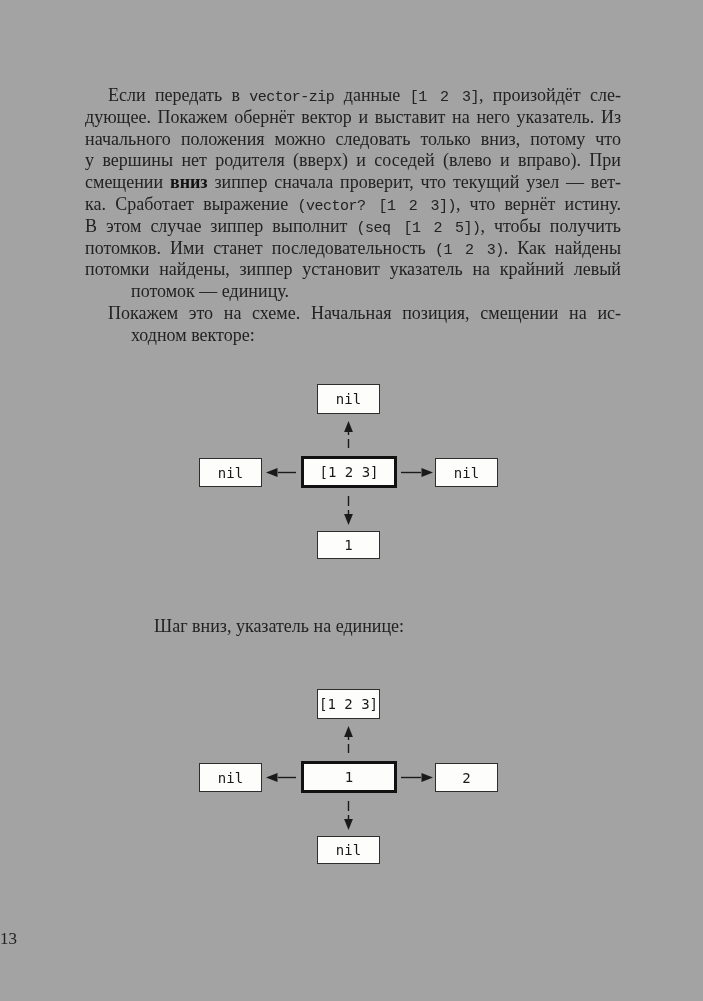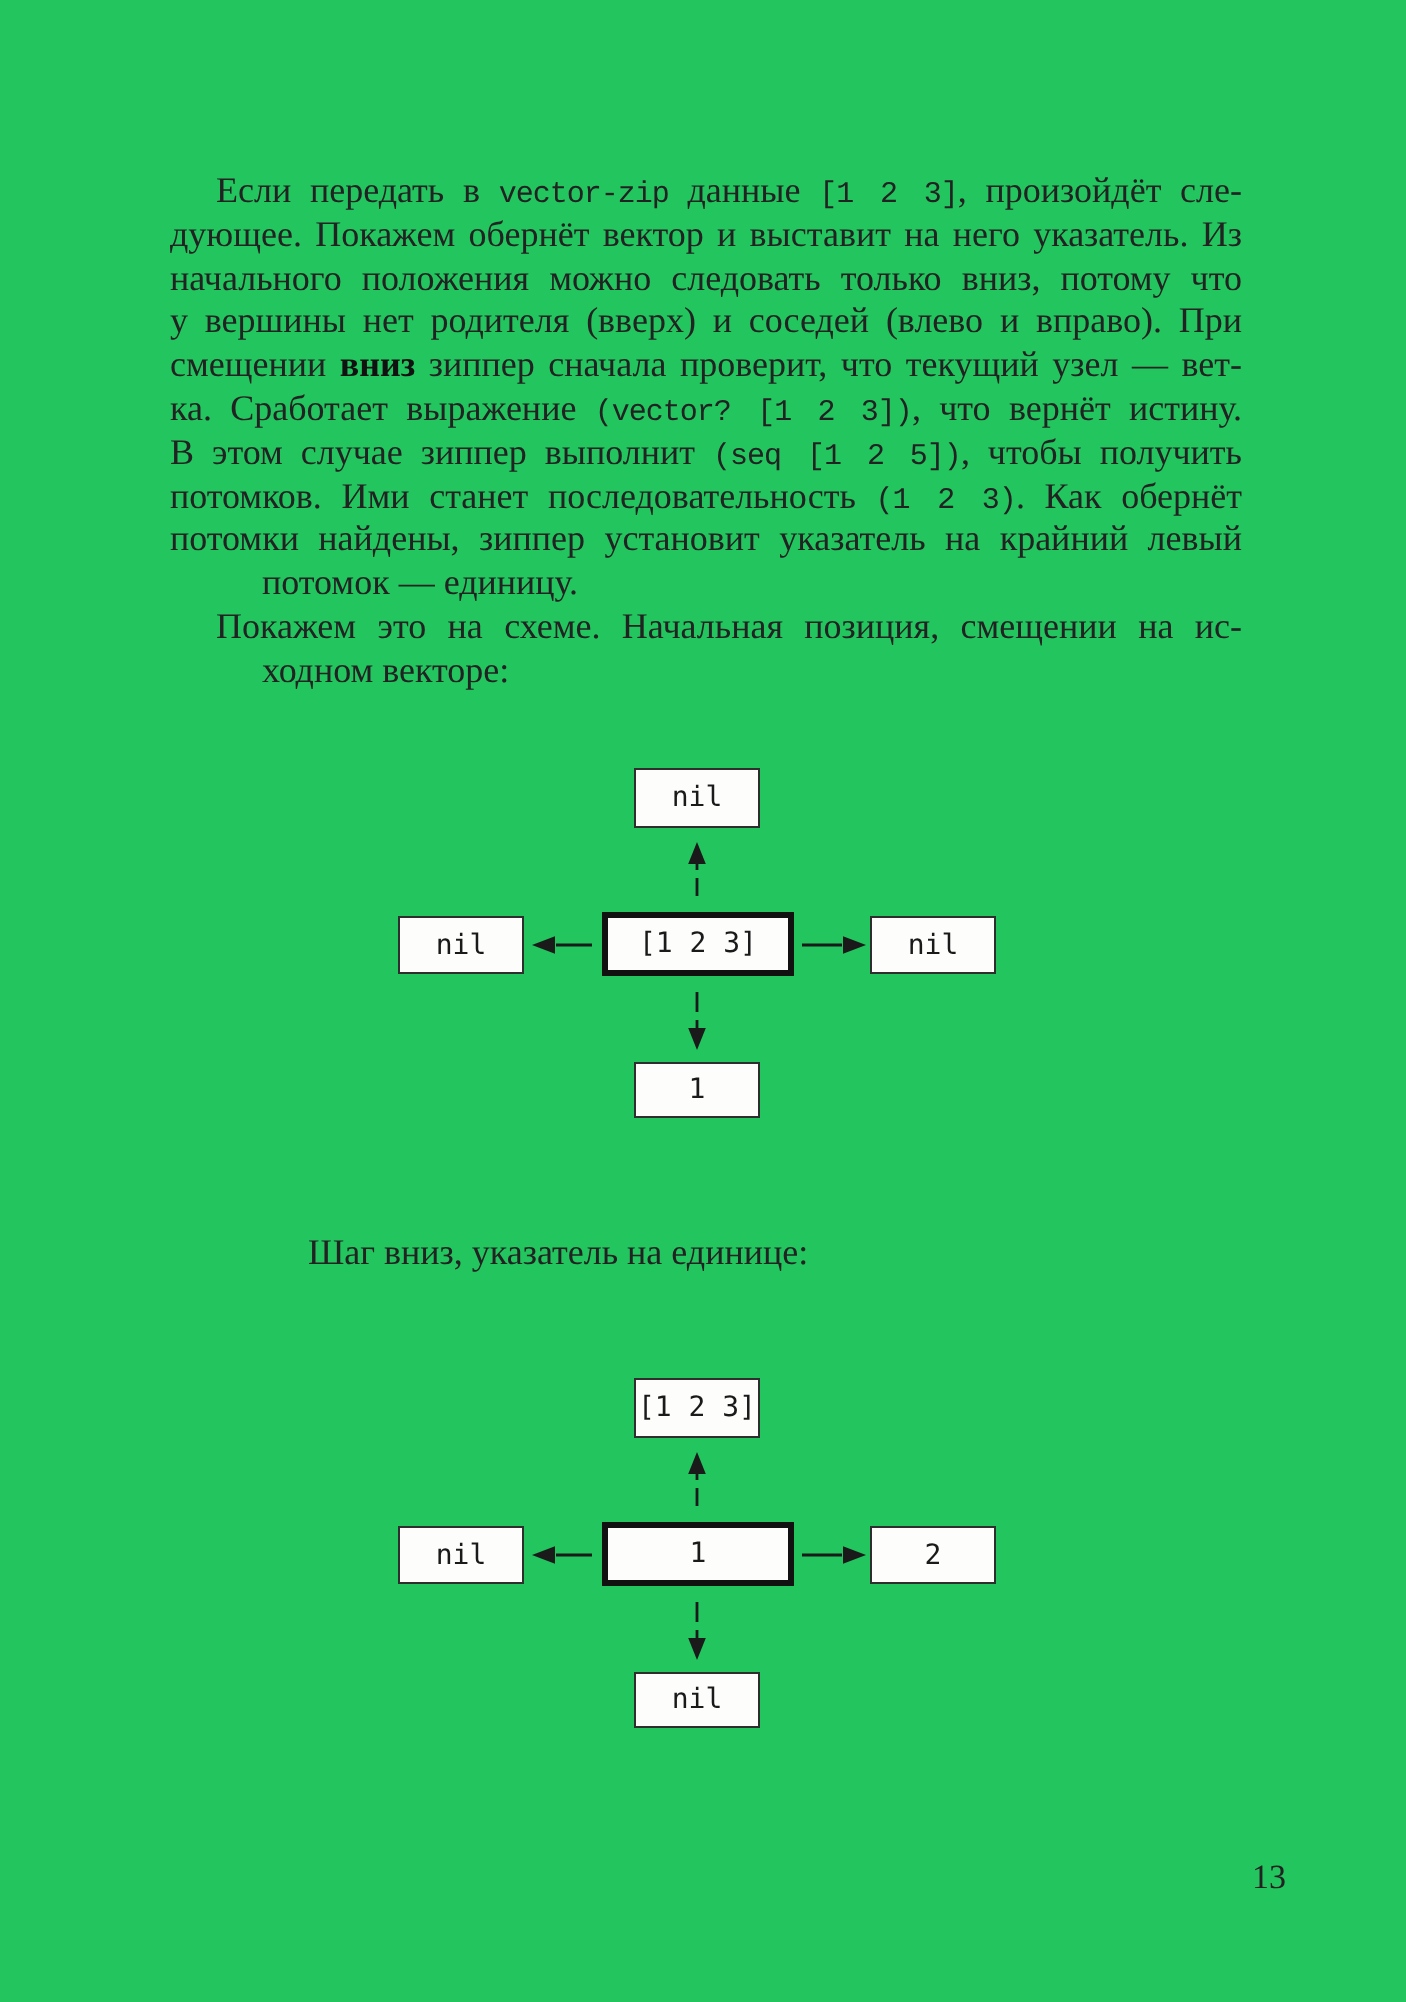--- a/index.html
+++ b/index.html
@@ -1,18 +1,18 @@
 <!DOCTYPE html>
 <html><head>
 <meta charset="utf-8">
 <style>
   html,body{margin:0;padding:0;background:#ffffff;}
   .page{
     position:relative;width:703px;height:1001px;overflow:hidden;
-    background:#22c55e;color:#222222;
+    background:#a3a3a3;color:#222222;
     font-family:"Liberation Serif", serif;
   }
   .textblock{
     position:absolute;left:85px;width:536px;
     font-size:18px;line-height:21.8px;
   }
   #tb-intro{top:85px;}
   #tb-step{top:616px;}
   .line{
     height:21.8px;overflow:hidden;
@@ -36,37 +36,37 @@
     font-size:14px;color:#1a1a1a;
     display:flex;align-items:center;justify-content:center;
   }
   .b-top{left:317px;top:0;width:63px;height:30px;}
   .b-left{left:199px;top:74px;width:63px;height:29px;}
   .b-center{left:301px;top:72px;width:96px;height:32px;border:3px solid #111111;}
   .b-right{left:435px;top:74px;width:63px;height:29px;}
   .b-bottom{left:317px;top:147px;width:63px;height:28px;}
   .pagenum{
     position:absolute;top:929px;left:0;width:643px;
-    text-align:right;font-size:17px;color:#222222;
+    text-align:left;font-size:17px;color:#222222;
   }
 </style>
 </head>
 <body>
 
 <div class="page">
 
   <div class="textblock" id="tb-intro">
       <div class="line indent"><span class="seg">Если передать в </span><span class="seg-code">vector-zip</span><span class="seg"> данные </span><span class="seg-code">[1 2 3]</span><span class="seg">, произойдёт сле-</span></div>
       <div class="line"><span class="seg">дующее. Покажем обернёт вектор и выставит на него указатель. Из</span></div>
       <div class="line"><span class="seg">начального положения можно следовать только вниз, потому что</span></div>
       <div class="line"><span class="seg">у вершины нет родителя (вверх) и соседей (влево и вправо). При</span></div>
       <div class="line"><span class="seg">смещении </span><span class="seg-bold">вниз</span><span class="seg"> зиппер сначала проверит, что текущий узел — вет-</span></div>
       <div class="line"><span class="seg">ка. Сработает выражение </span><span class="seg-code">(vector? [1 2 3])</span><span class="seg">, что вернёт истину.</span></div>
       <div class="line"><span class="seg">В этом случае зиппер выполнит </span><span class="seg-code">(seq [1 2 5])</span><span class="seg">, чтобы получить</span></div>
-      <div class="line"><span class="seg">потомков. Ими станет последовательность </span><span class="seg-code">(1 2 3)</span><span class="seg">. Как обернёт</span></div>
+      <div class="line"><span class="seg">потомков. Ими станет последовательность </span><span class="seg-code">(1 2 3)</span><span class="seg">. Как найдены</span></div>
       <div class="line"><span class="seg">потомки найдены, зиппер установит указатель на крайний левый</span></div>
       <div class="line last"><span class="seg">потомок — единицу.</span></div>
       <div class="line indent"><span class="seg">Покажем это на схеме. Начальная позиция, смещении на ис-</span></div>
       <div class="line last"><span class="seg">ходном векторе:</span></div>
     </div>
 
   <div class="diagram" id="diagram1">
     <svg class="arrows" viewBox="0 0 703 176" xmlns="http://www.w3.org/2000/svg">
       <line x1="348.5" y1="64" x2="348.5" y2="48" stroke="#1a1a1a" stroke-width="1.4" stroke-dasharray="9 4"></line>
       <polygon points="348.5,37 344.1,48 352.9,48" fill="#1a1a1a"></polygon>

